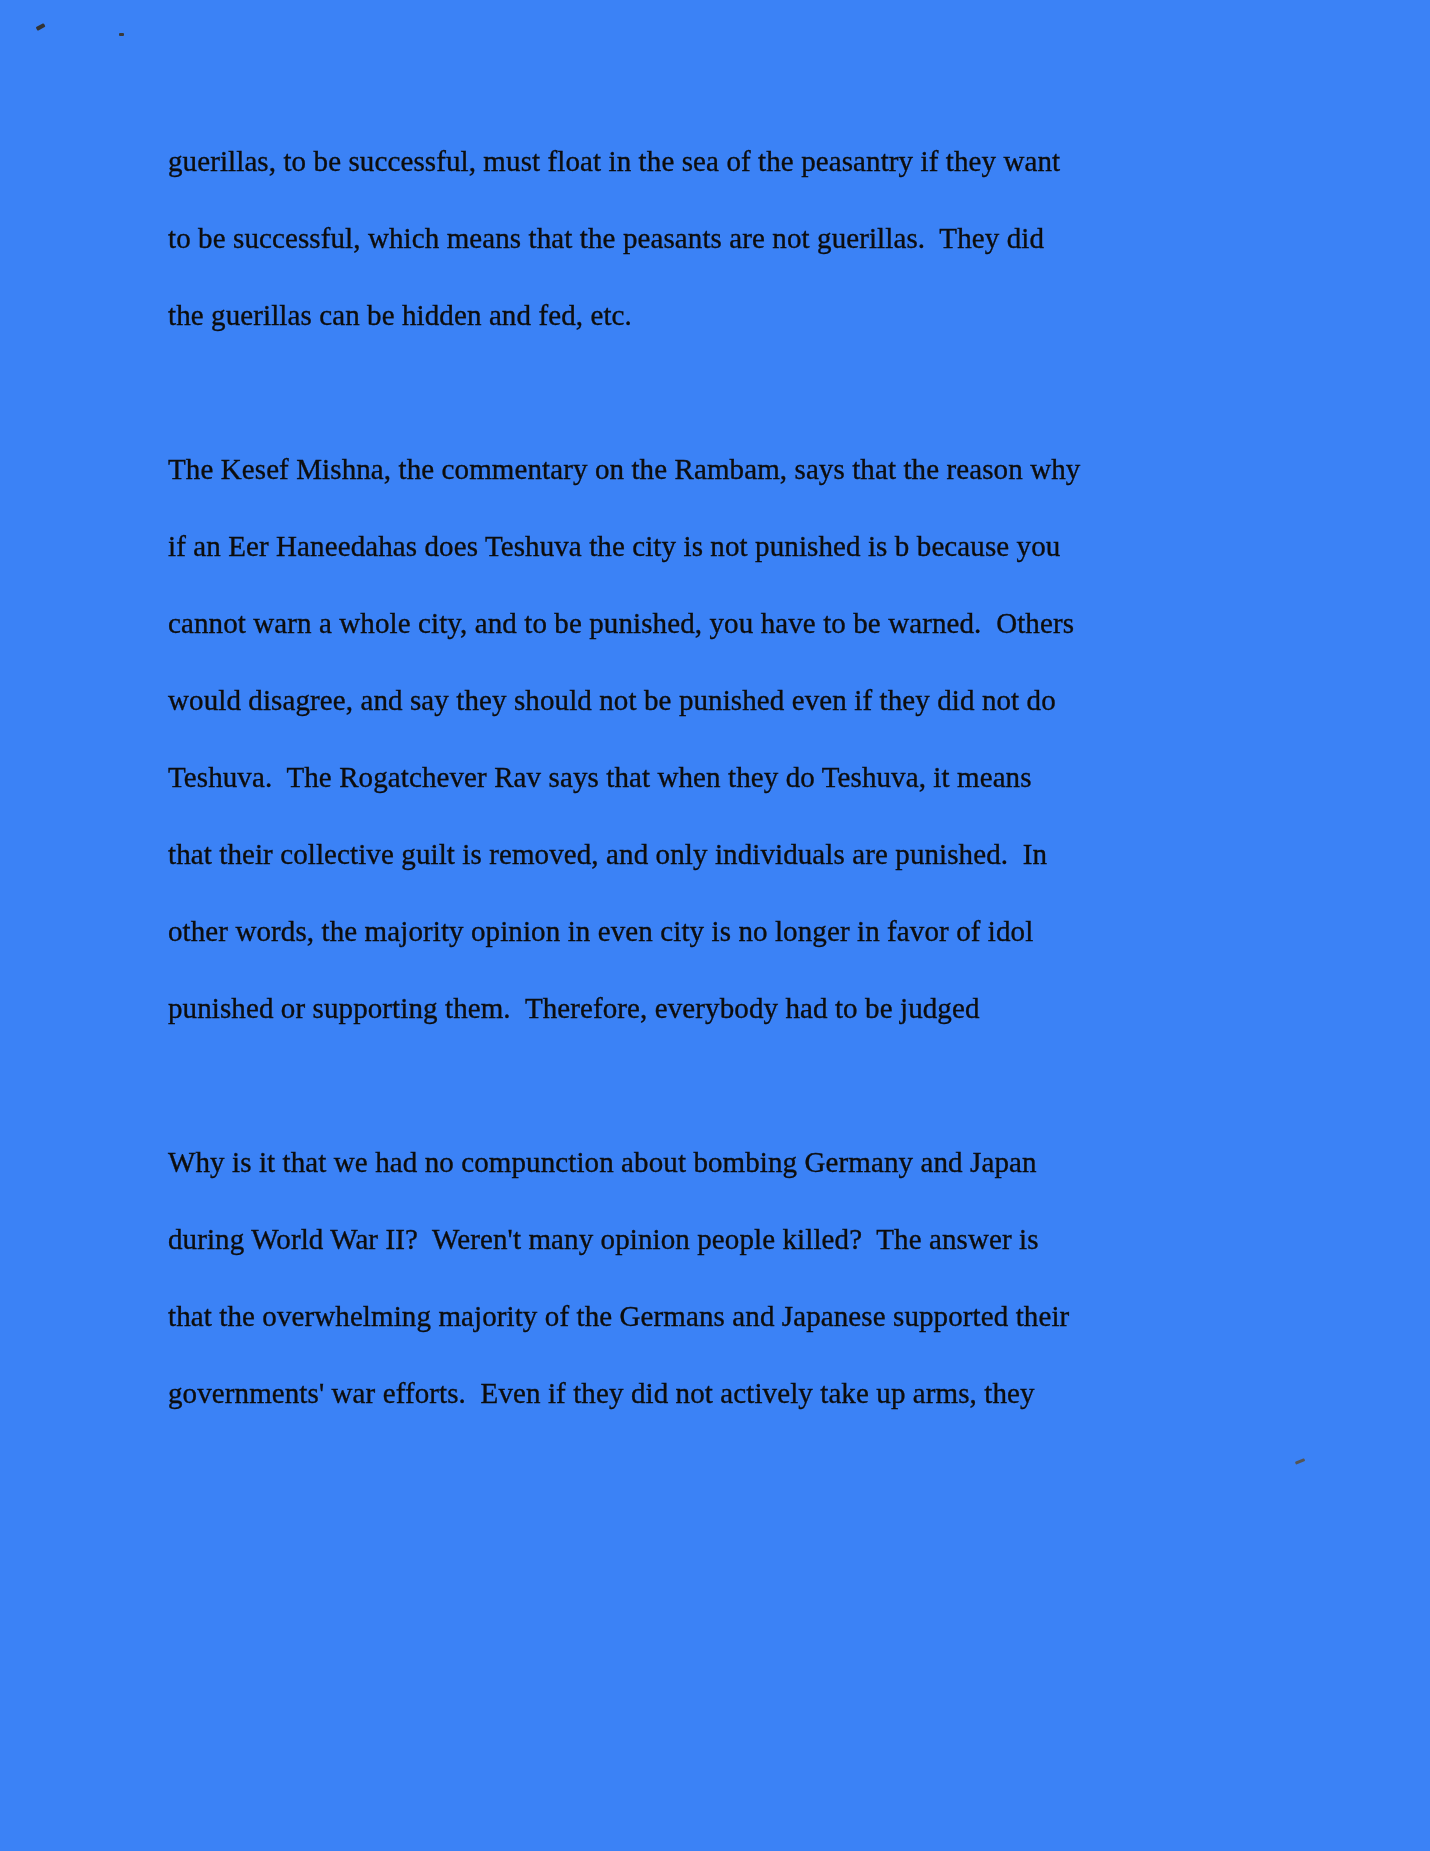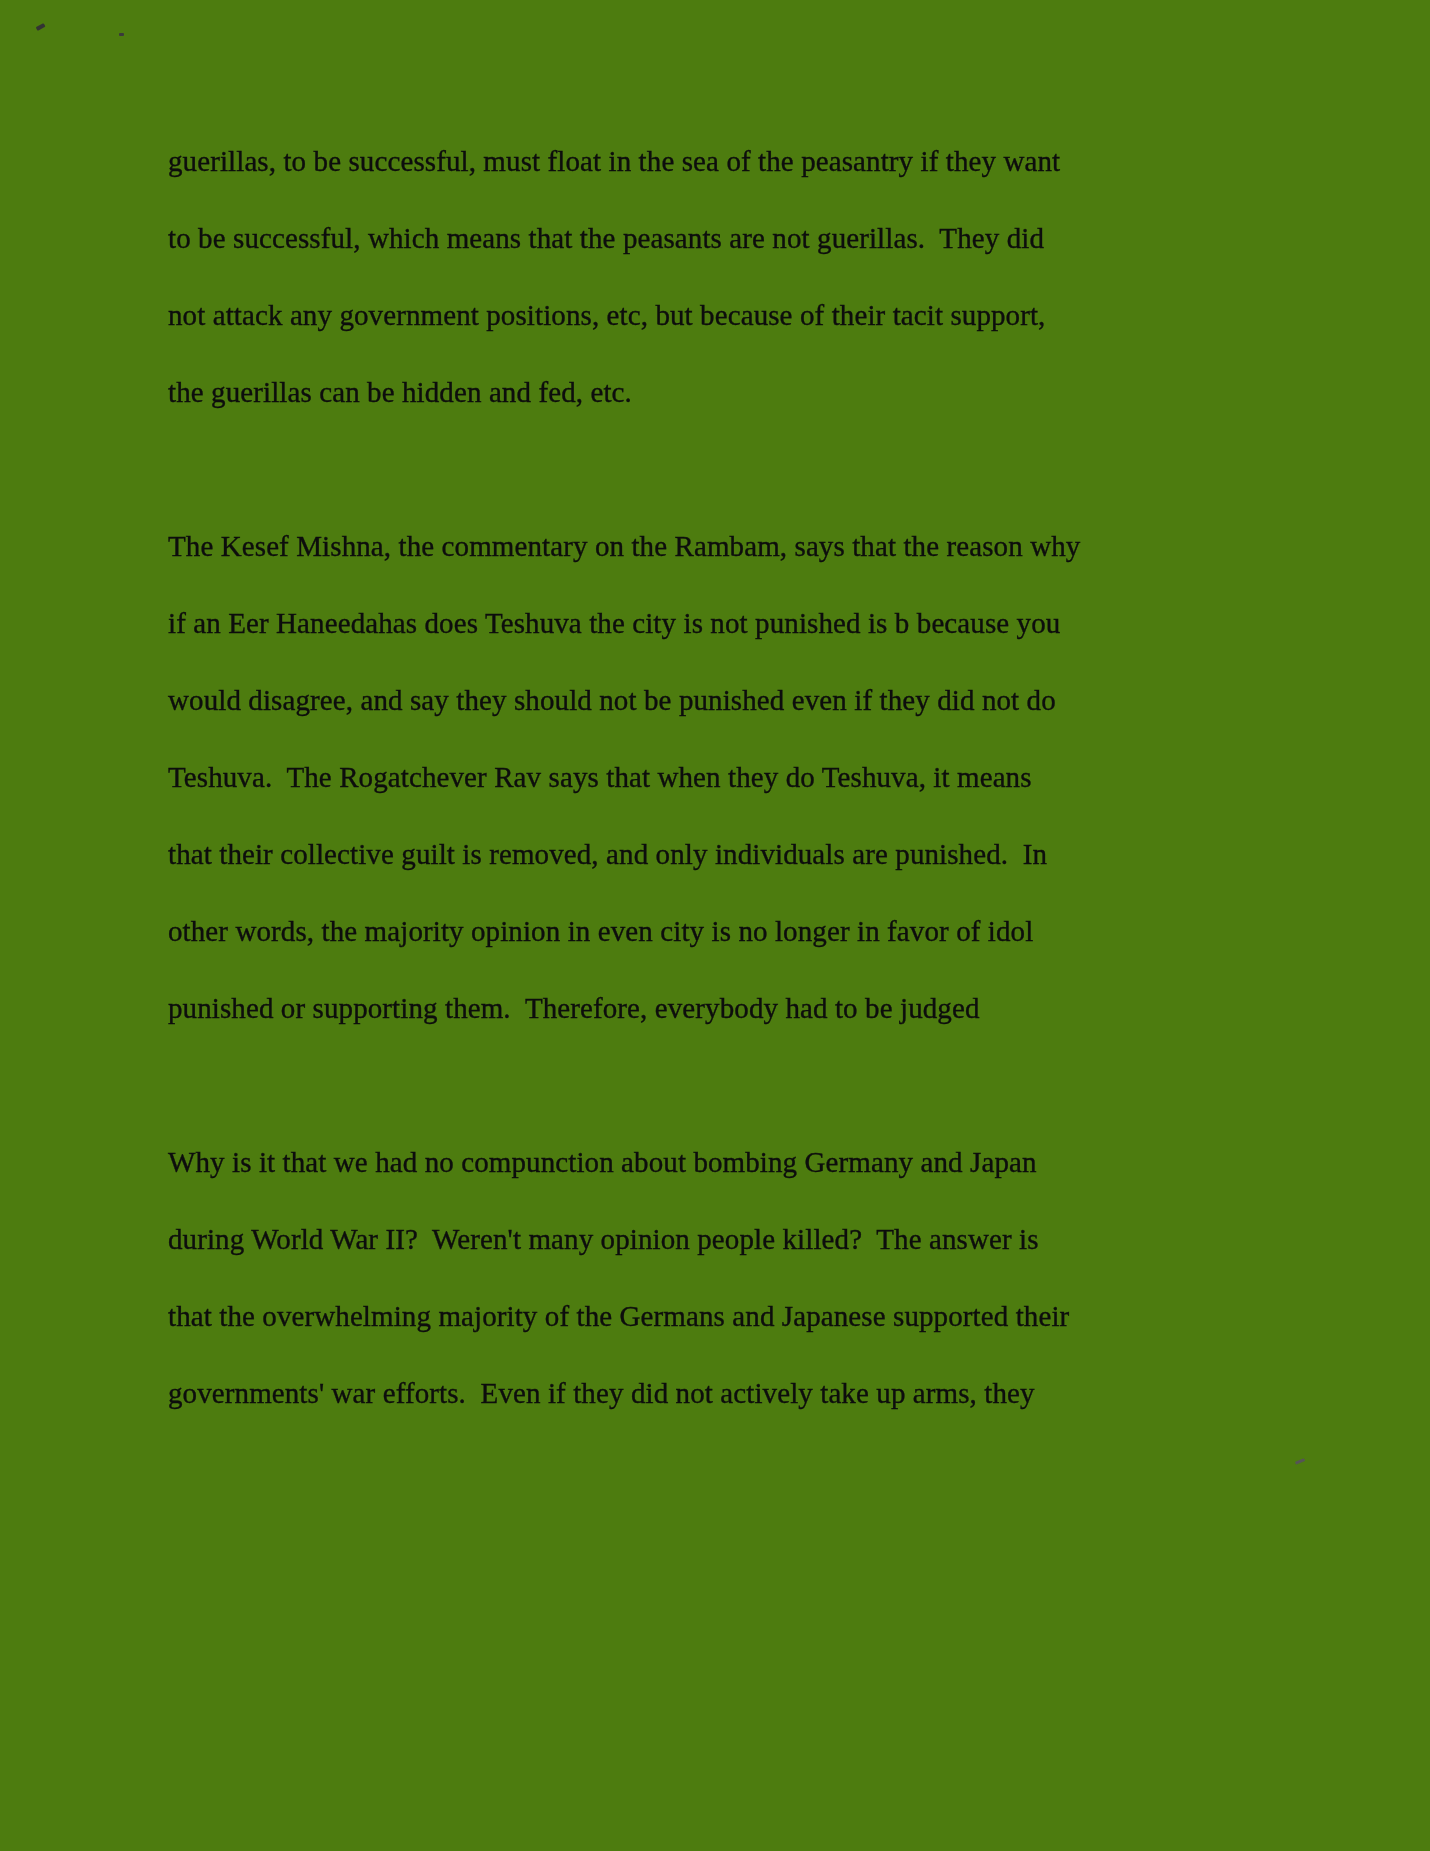--- a/index.html
+++ b/index.html
@@ -10,21 +10,21 @@
     width: 1430px;
     height: 1851px;
     background: #ffffff;
     position: relative;
     overflow: hidden;
     font-family: "Liberation Serif", "DejaVu Serif", serif;
   }
   .page {
     position: absolute;
     inset: 0;
-    background: #4d7c0f;
+    background: #3b82f6;
   }
   .text-block {
     position: absolute;
     left: 168px;
     top: 123px;
     width: 1200px;
   }
   .para {
     margin: 0 0 77px 0;
     padding: 0;
@@ -72,27 +72,27 @@
 
   <span class="speck speck-a"></span>
   <span class="speck speck-b"></span>
   <span class="speck speck-c"></span>
 
   <div class="text-block">
 
     <div class="para">
       <div class="line">guerillas, to be successful, must float in the sea of the peasantry if they want</div>
       <div class="line">to be successful, which means that the peasants are not guerillas.  They did</div>
-      <div class="line">not attack any government positions, etc, but because of their tacit support,</div>
       <div class="line">the guerillas can be hidden and fed, etc.</div>
     </div>
 
     <div class="para">
       <div class="line">The Kesef Mishna, the commentary on the Rambam, says that the reason why</div>
       <div class="line">if an Eer Haneedahas does Teshuva the city is not punished is b because you</div>
+      <div class="line">cannot warn a whole city, and to be punished, you have to be warned.  Others</div>
       <div class="line">would disagree, and say they should not be punished even if they did not do</div>
       <div class="line">Teshuva.  The Rogatchever Rav says that when they do Teshuva, it means</div>
       <div class="line">that their collective guilt is removed, and only individuals are punished.  In</div>
       <div class="line">other words, the majority opinion in even city is no longer in favor of idol</div>
       <div class="line">punished or supporting them.  Therefore, everybody had to be judged</div>
     </div>
 
     <div class="para">
       <div class="line">Why is it that we had no compunction about bombing Germany and Japan</div>
       <div class="line">during World War II?  Weren't many opinion people killed?  The answer is</div>

